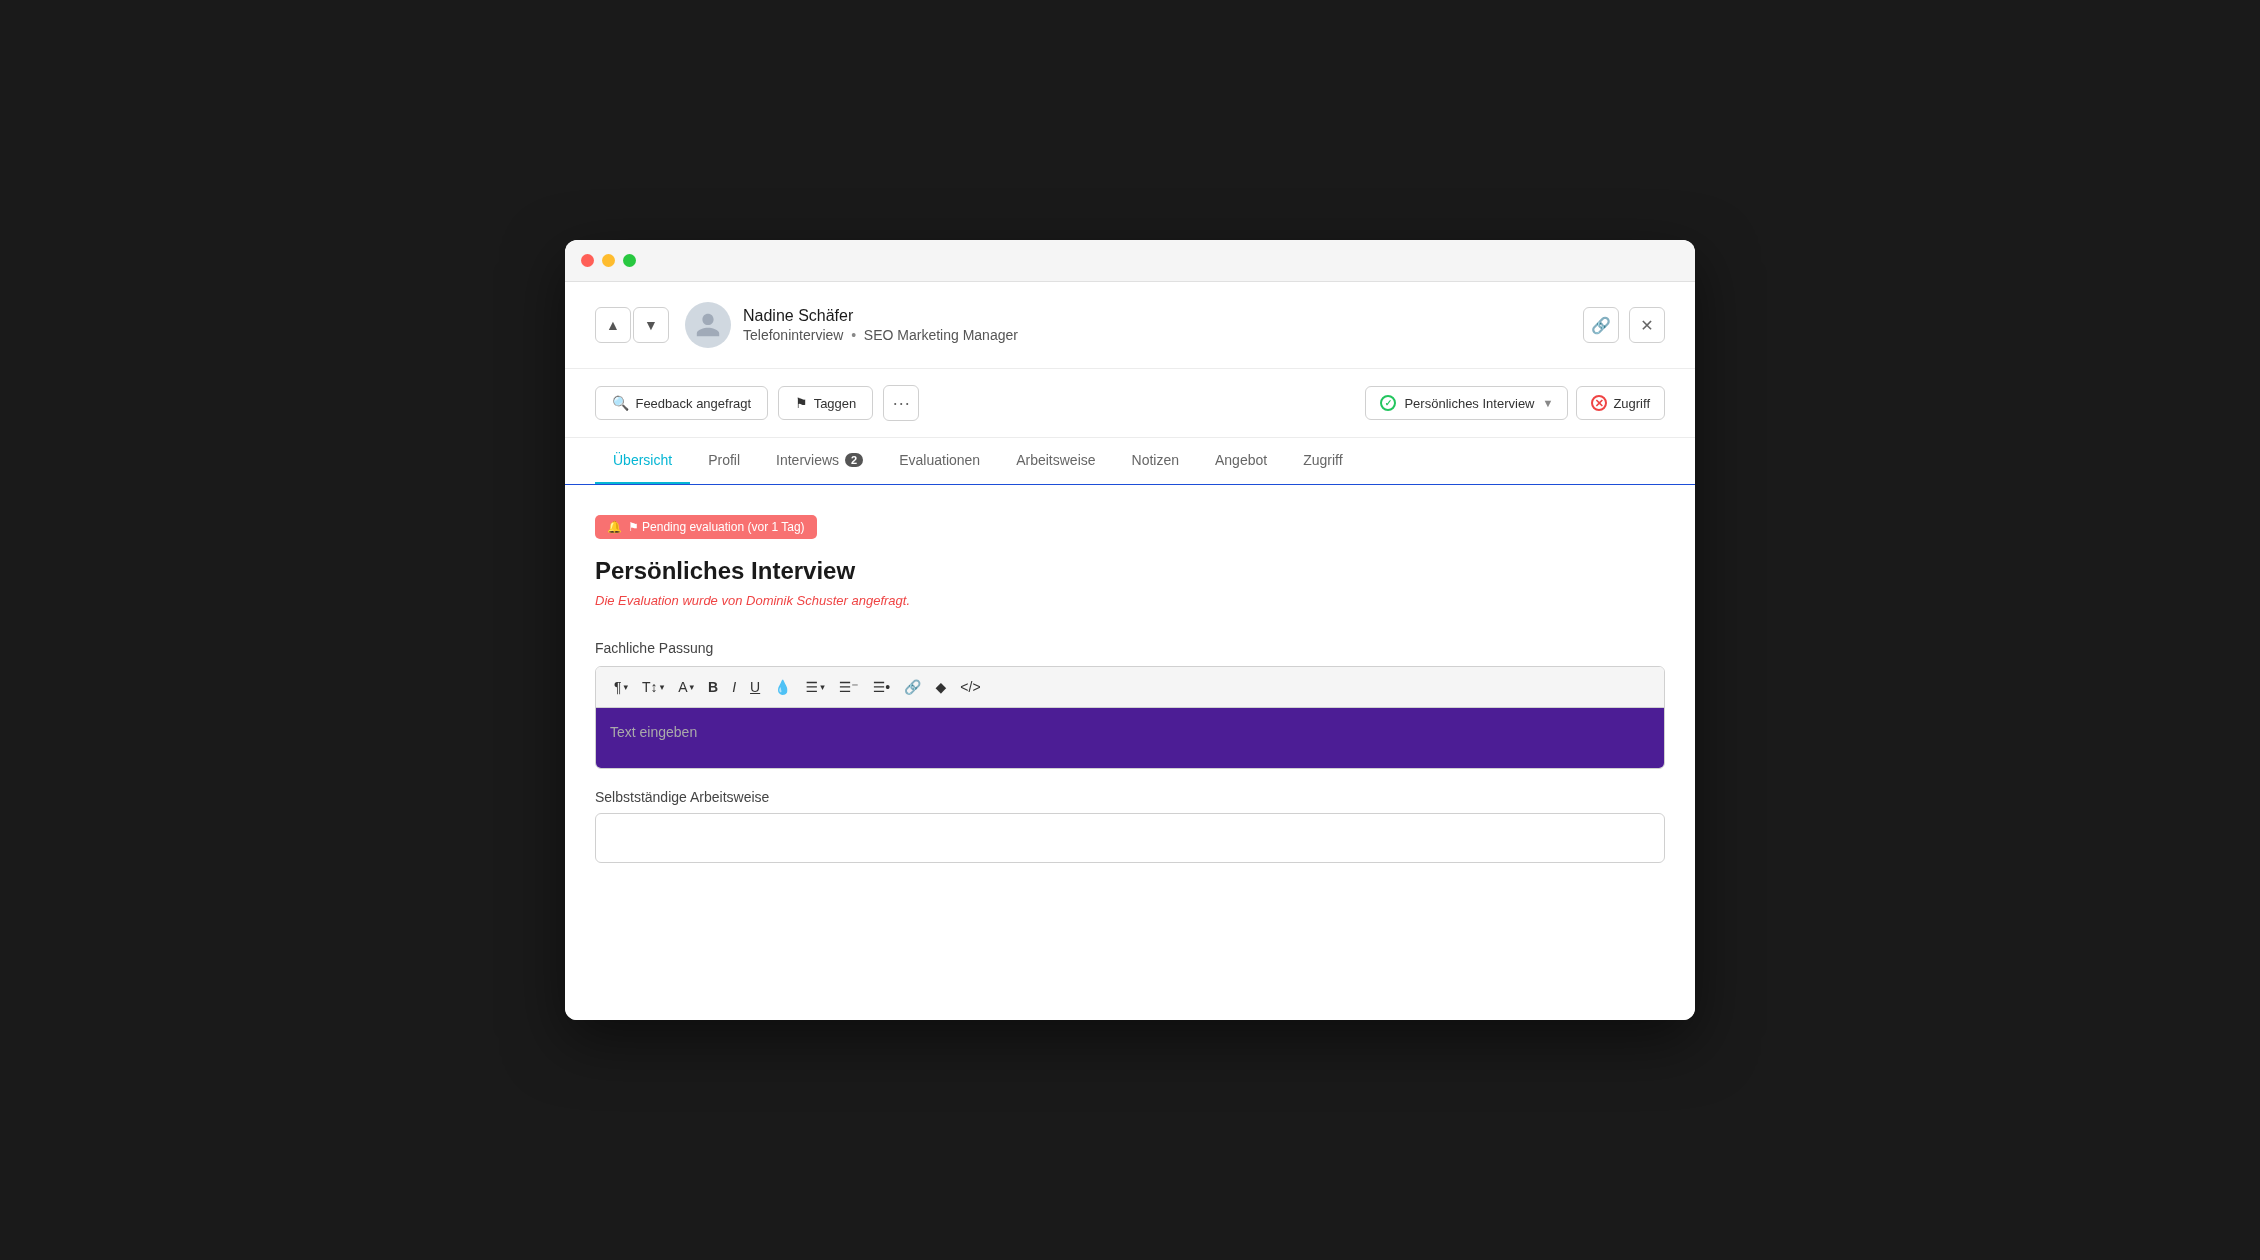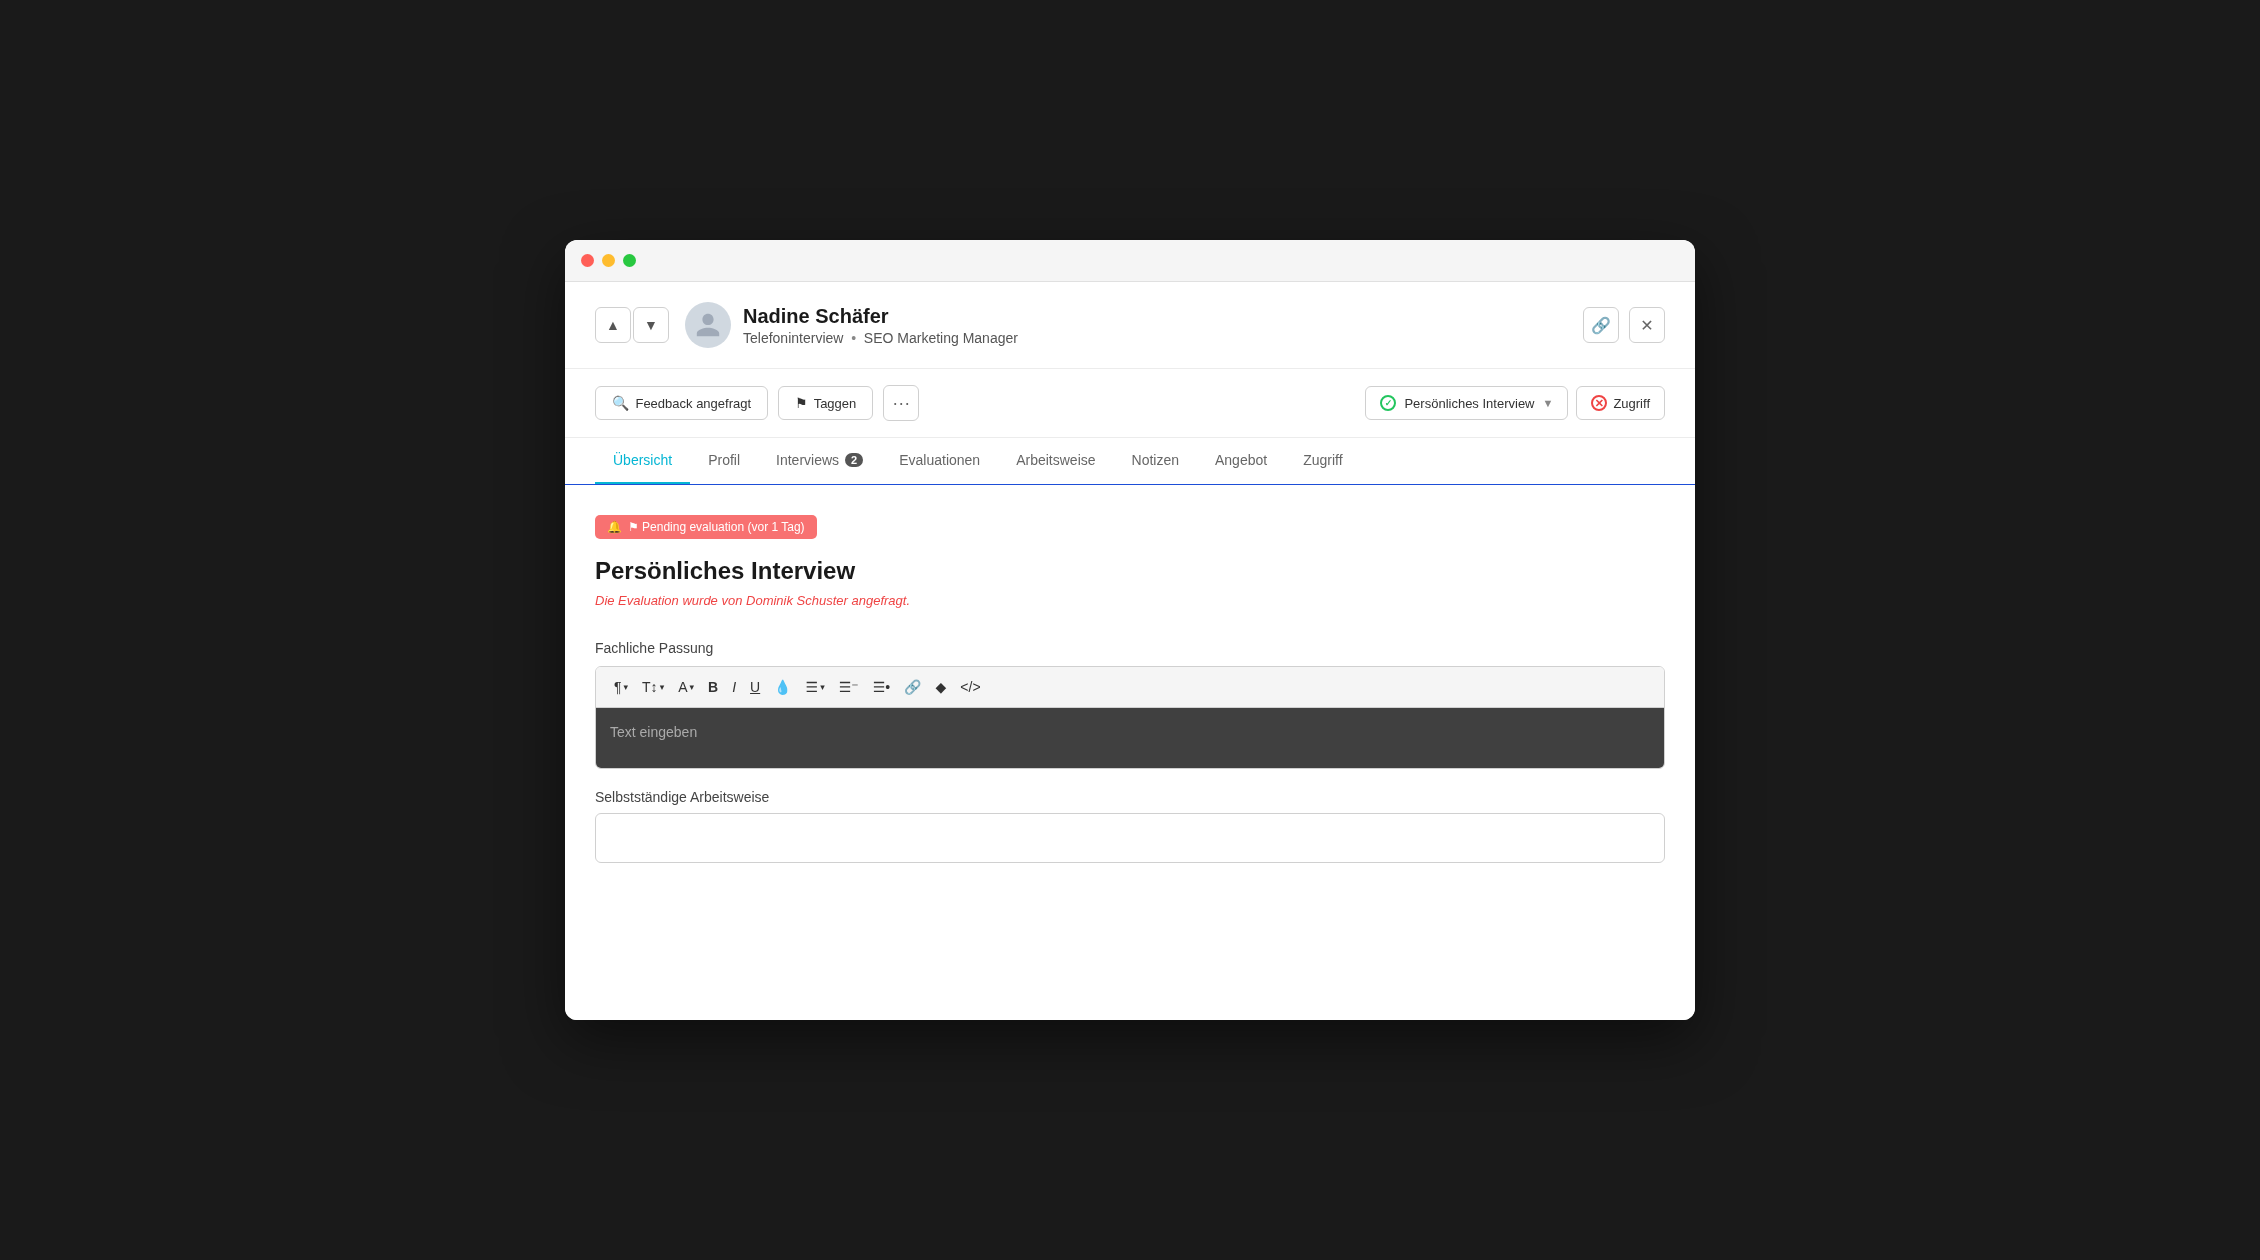--- a/index.html
+++ b/index.html
@@ -72,22 +72,22 @@
       width: 46px; height: 46px;
       border-radius: 50%;
       background: #d0d8e0;
       display: flex; align-items: center; justify-content: center;
       margin-right: 12px;
       flex-shrink: 0;
     }
     .avatar svg { width: 28px; height: 28px; fill: #a0aab8; }
     .candidate-info { flex: 1; }
     .candidate-name {
-      font-size: 20px;
-      font-weight: 700;
+      font-size: 16px;
+      font-weight: 400;
       color: #1a1a1a;
     }
     .candidate-sub {
       font-size: 14px;
       color: #888;
       margin-top: 2px;
     }
     .candidate-sub span { color: #555; font-weight: 500; }
     .header-actions {
       display: flex;
@@ -284,21 +284,21 @@
       font-size: 14px;
       color: #333;
       display: flex;
       align-items: center;
       gap: 2px;
     }
     .editor-btn .small-arrow { font-size: 9px; }
     .editor-area {
       padding: 16px 14px;
       min-height: 60px;
-      background: #404040;
+      background: #4c1d95;
       color: #aaa;
       font-size: 14px;
     }
     .second-field-label {
       font-size: 14px;
       color: #444;
       margin-bottom: 8px;
     }
     .second-editor {
       border: 1px solid #d0d0d0;

